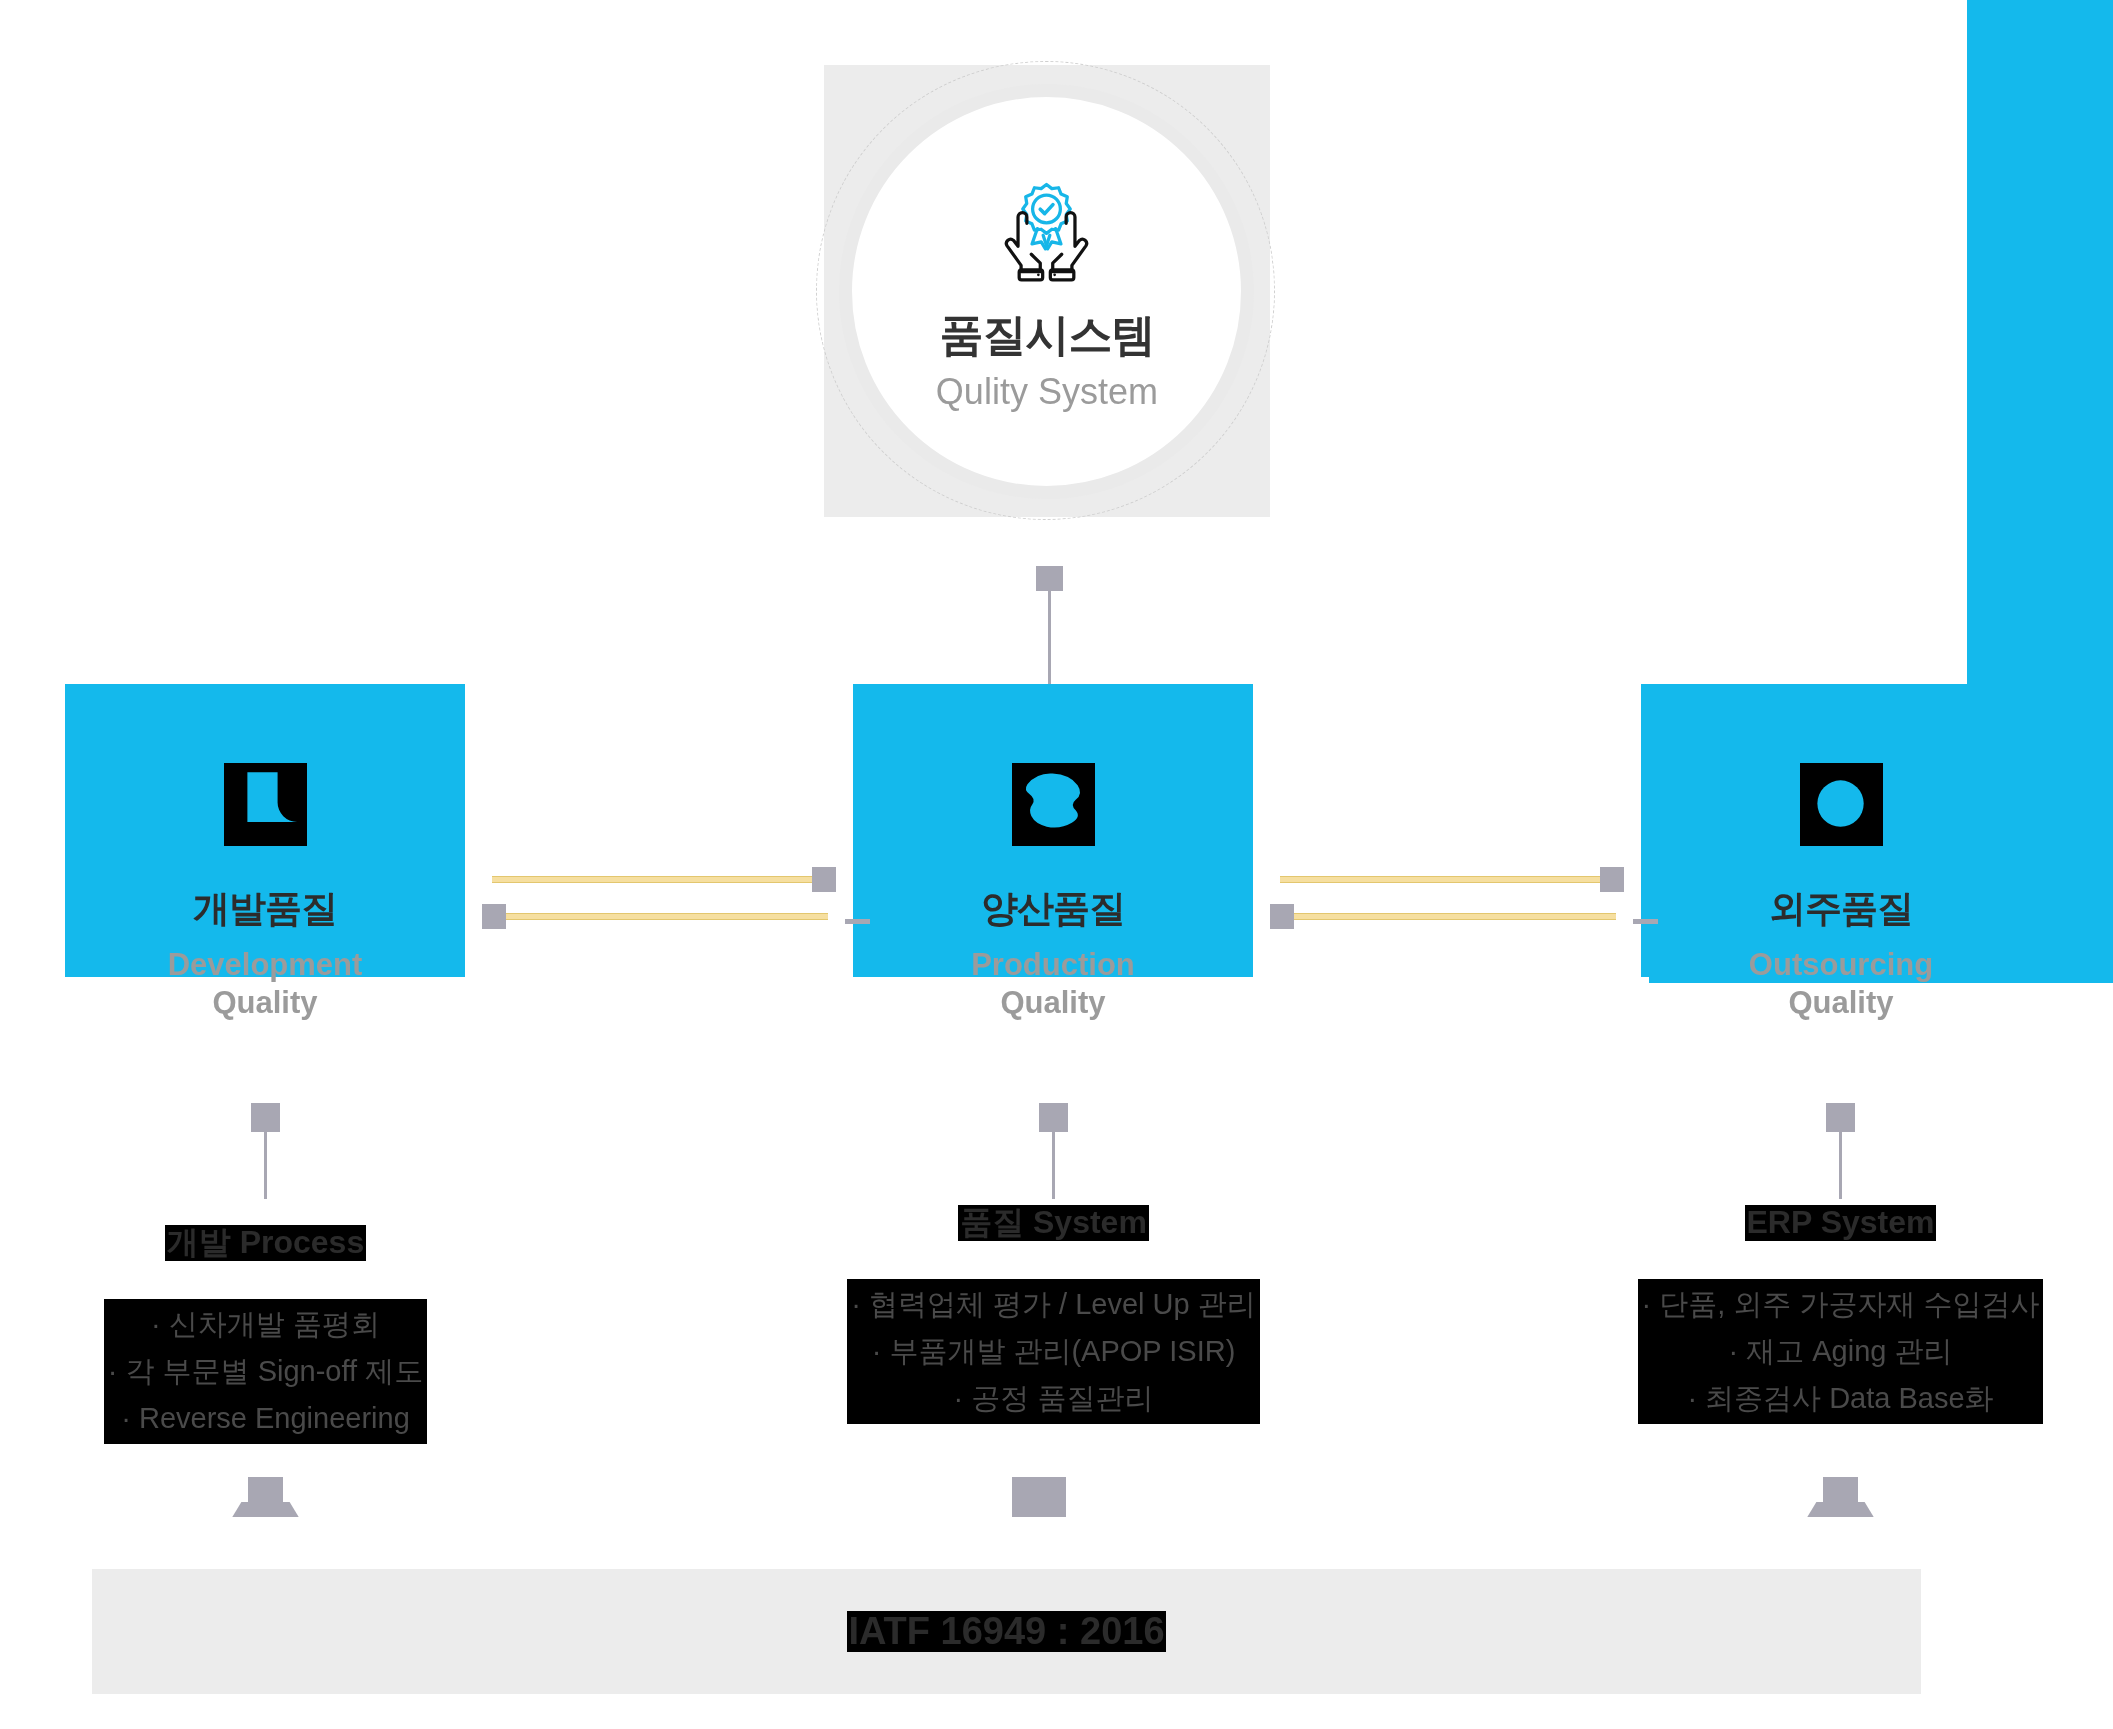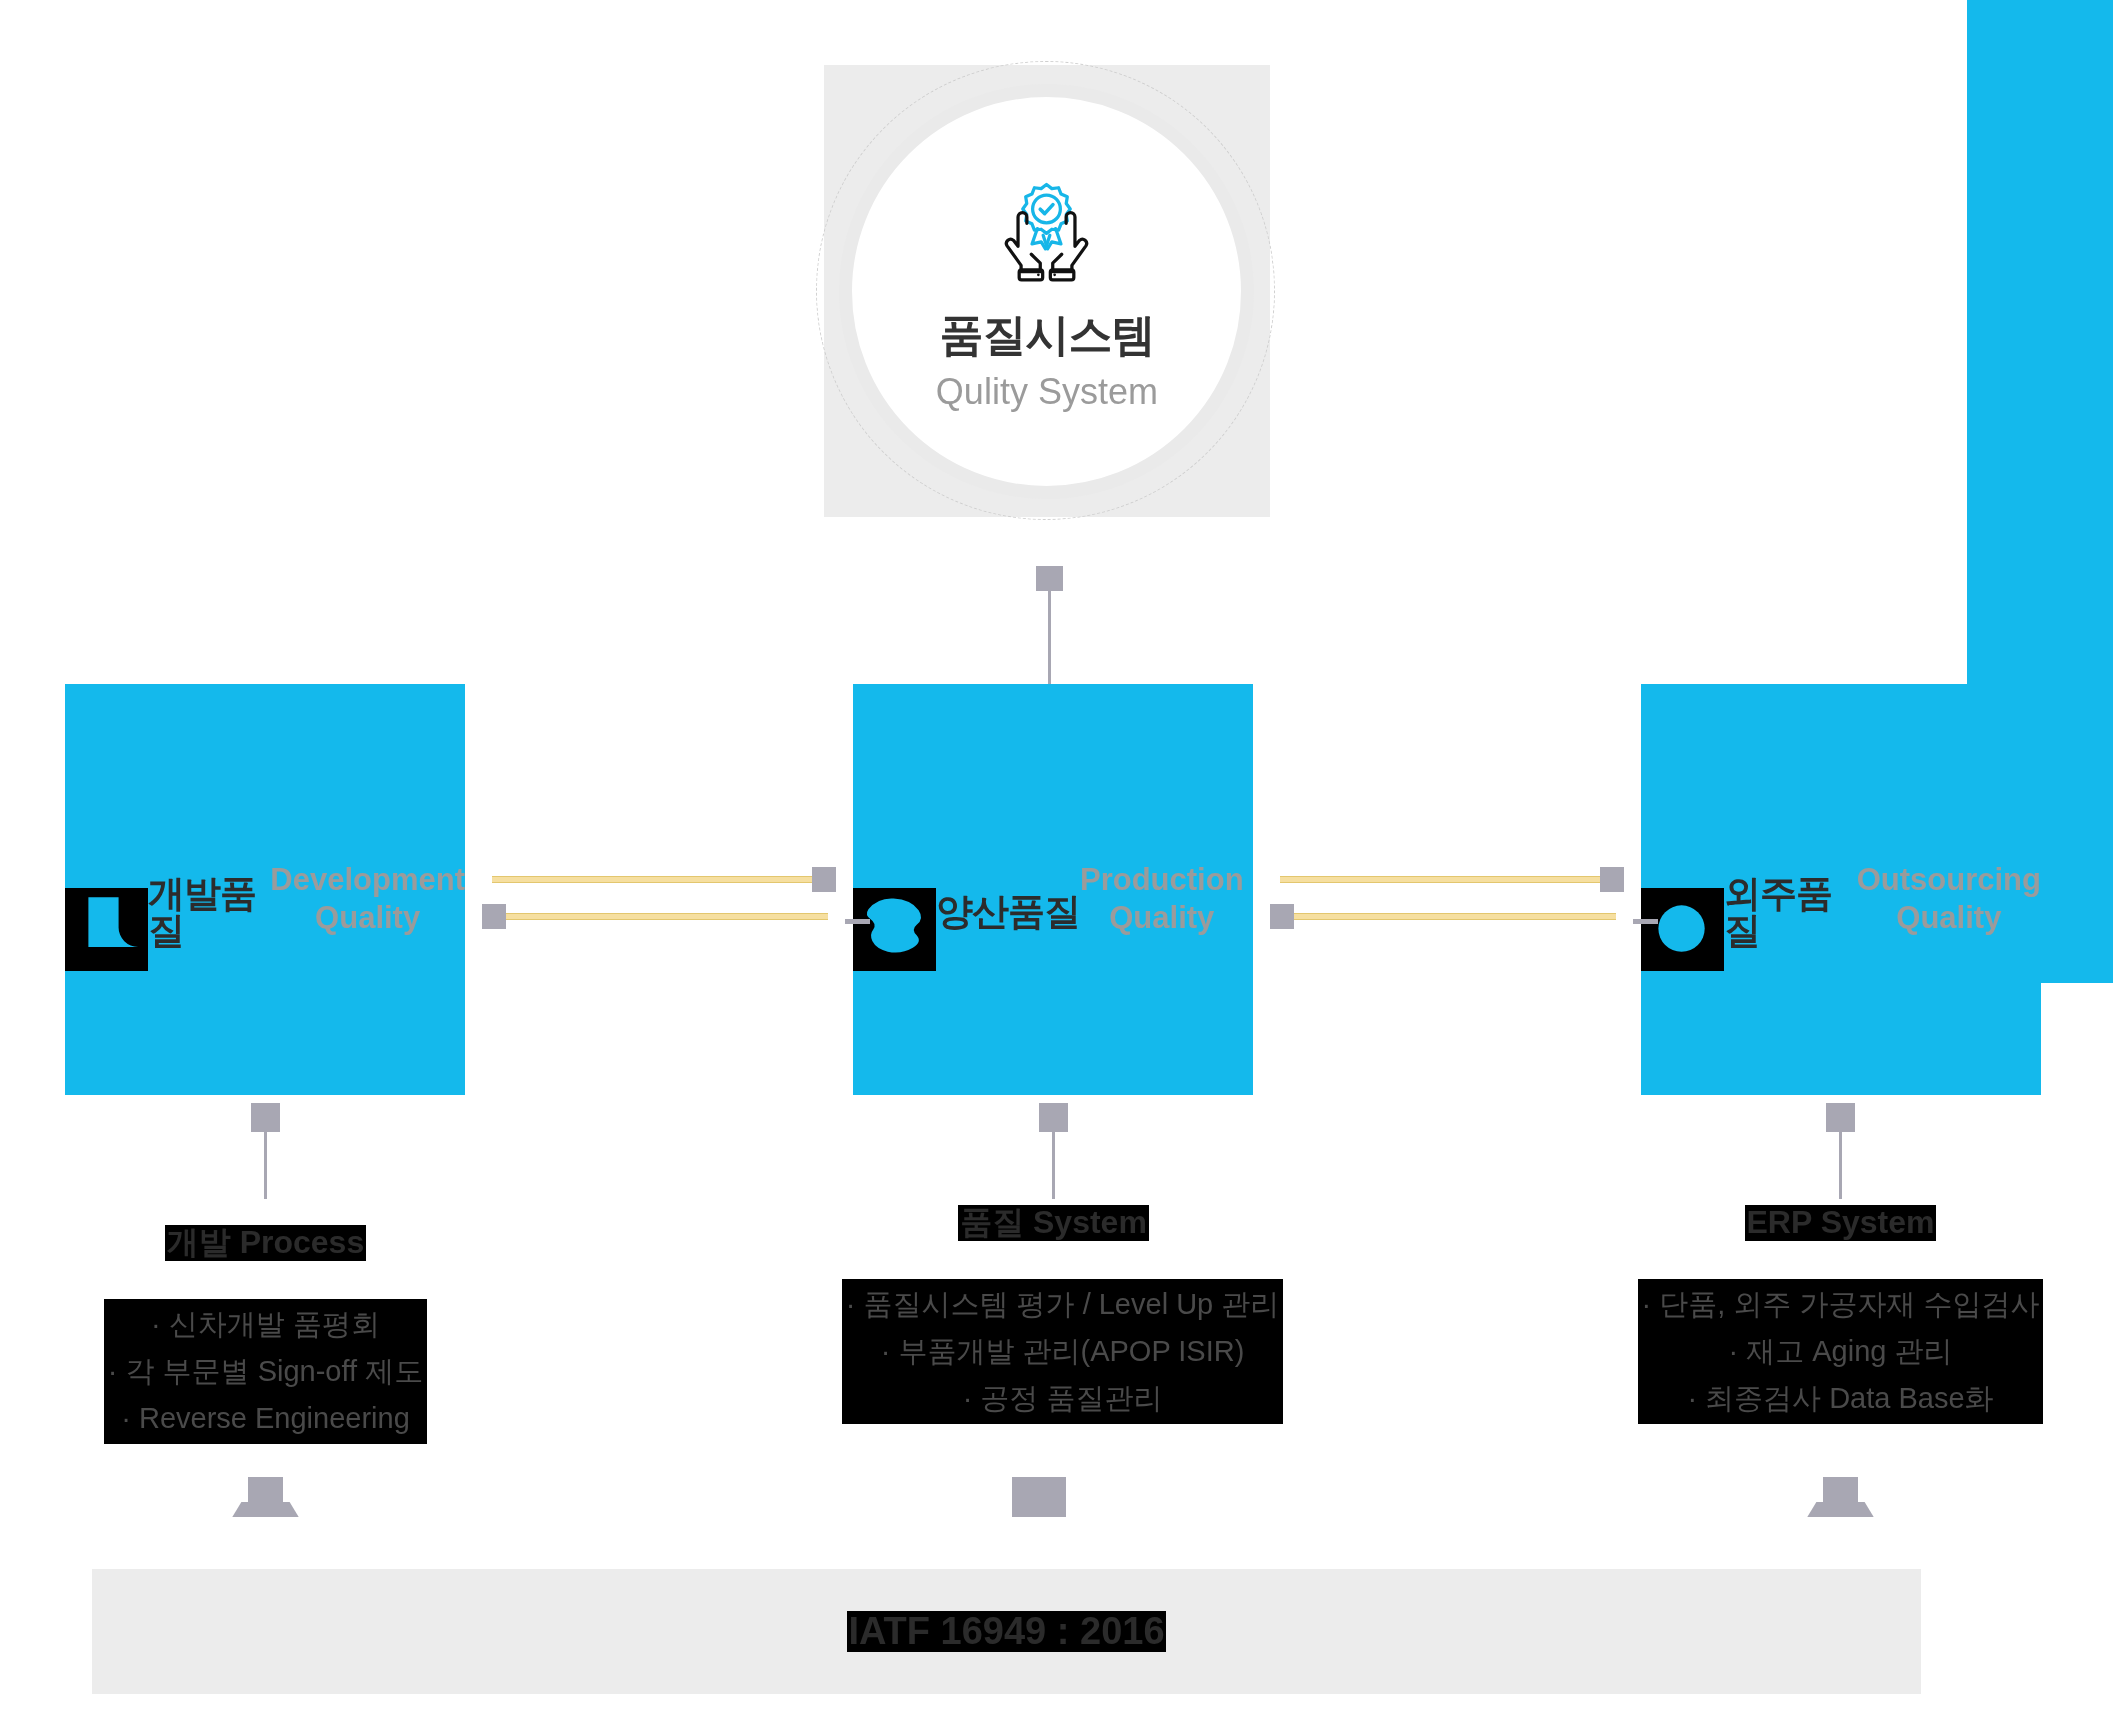--- a/index.html
+++ b/index.html
@@ -116,24 +116,24 @@
     top: -7.7px;
     width: 27px;
     height: 25px;
     background: #A8A7B3;
   }
 
   
   .card {
     position: absolute;
     width: 400px;
-    height: 411px;
+    height: 293px;
     background: #14B9EC;
     display: flex;
-    flex-direction: row;
+    flex-direction: column;
     align-items: center;
     justify-content: flex-start;
     box-sizing: border-box;
   }
   .card-icon-box {
     width: 83px;
     height: 83px;
     margin-top: 79px;
     position: relative;
   }
@@ -387,21 +387,21 @@
     <div class="sub-items">
       <div class="sub-item">· 신차개발 품평회</div>
       <div class="sub-item">· 각 부문별 Sign-off 제도</div>
       <div class="sub-item">· Reverse Engineering</div>
     </div>
   </div>
 
   <div class="subblock" style="left:842px; top:1205px;">
     <div class="sub-title">품질 System</div>
     <div class="sub-items">
-      <div class="sub-item">· 품질시스템 평가 / Level Up 관리</div>
+      <div class="sub-item">· 협력업체 평가 / Level Up 관리</div>
       <div class="sub-item">· 부품개발 관리(APOP ISIR)</div>
       <div class="sub-item">· 공정 품질관리</div>
     </div>
   </div>
 
   <div class="subblock" style="left:1629px; top:1205px;">
     <div class="sub-title">ERP System</div>
     <div class="sub-items">
       <div class="sub-item">· 단품, 외주 가공자재 수입검사</div>
       <div class="sub-item">· 재고 Aging 관리</div>

